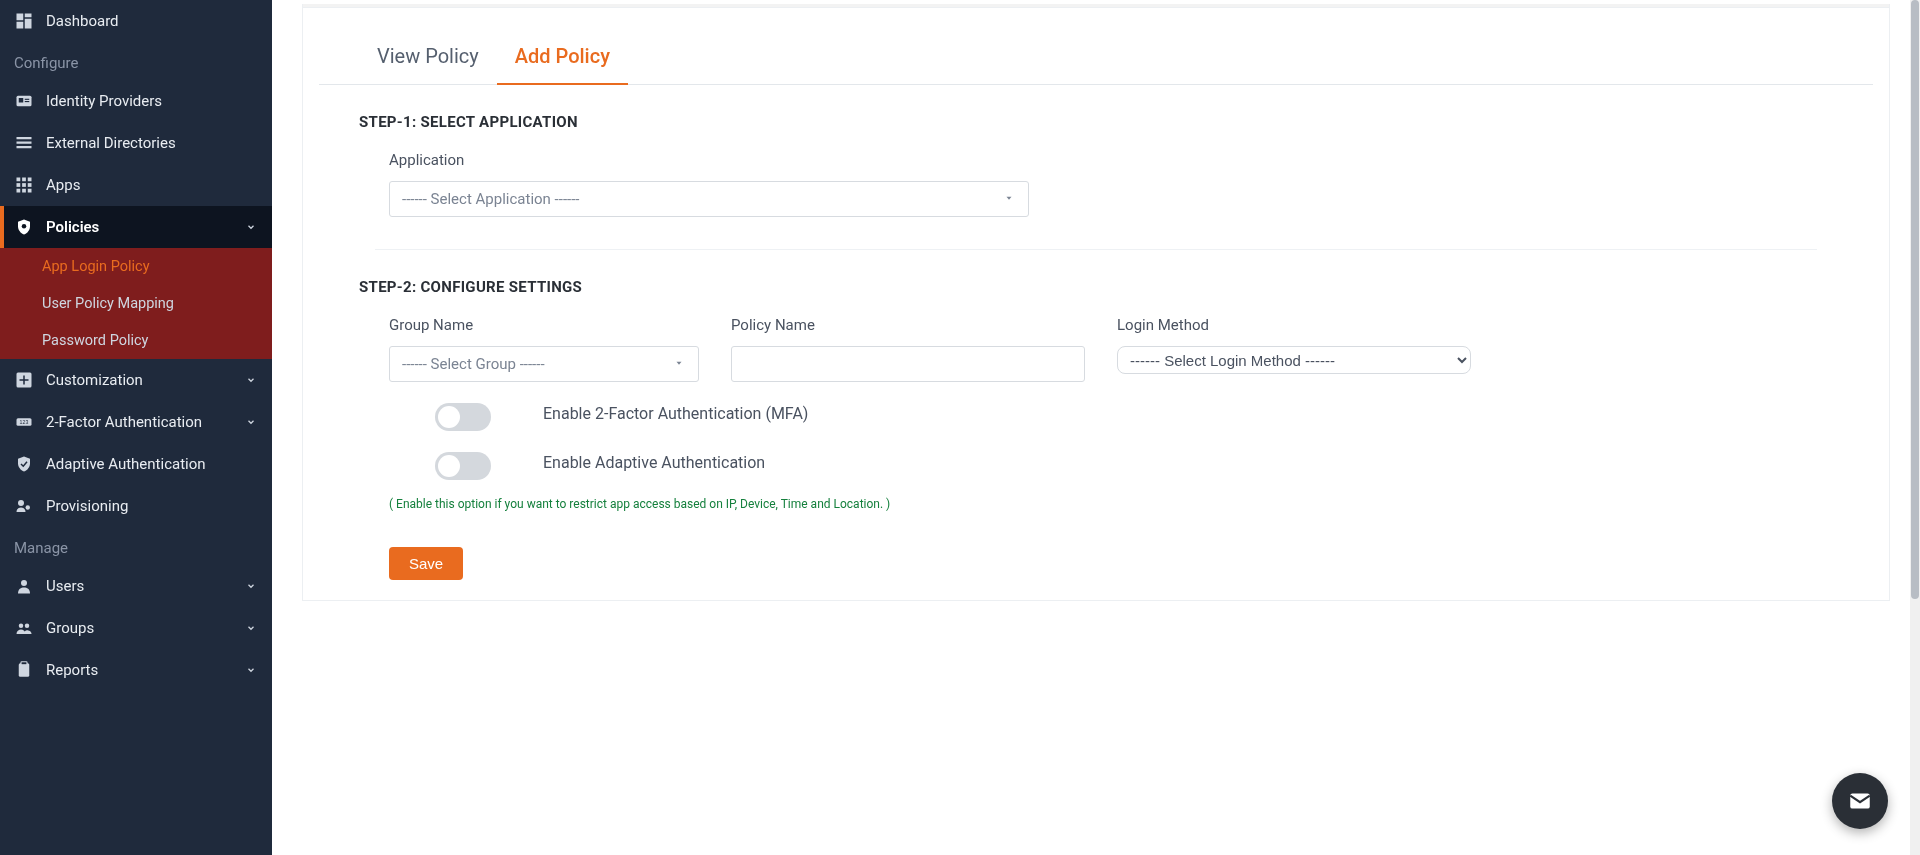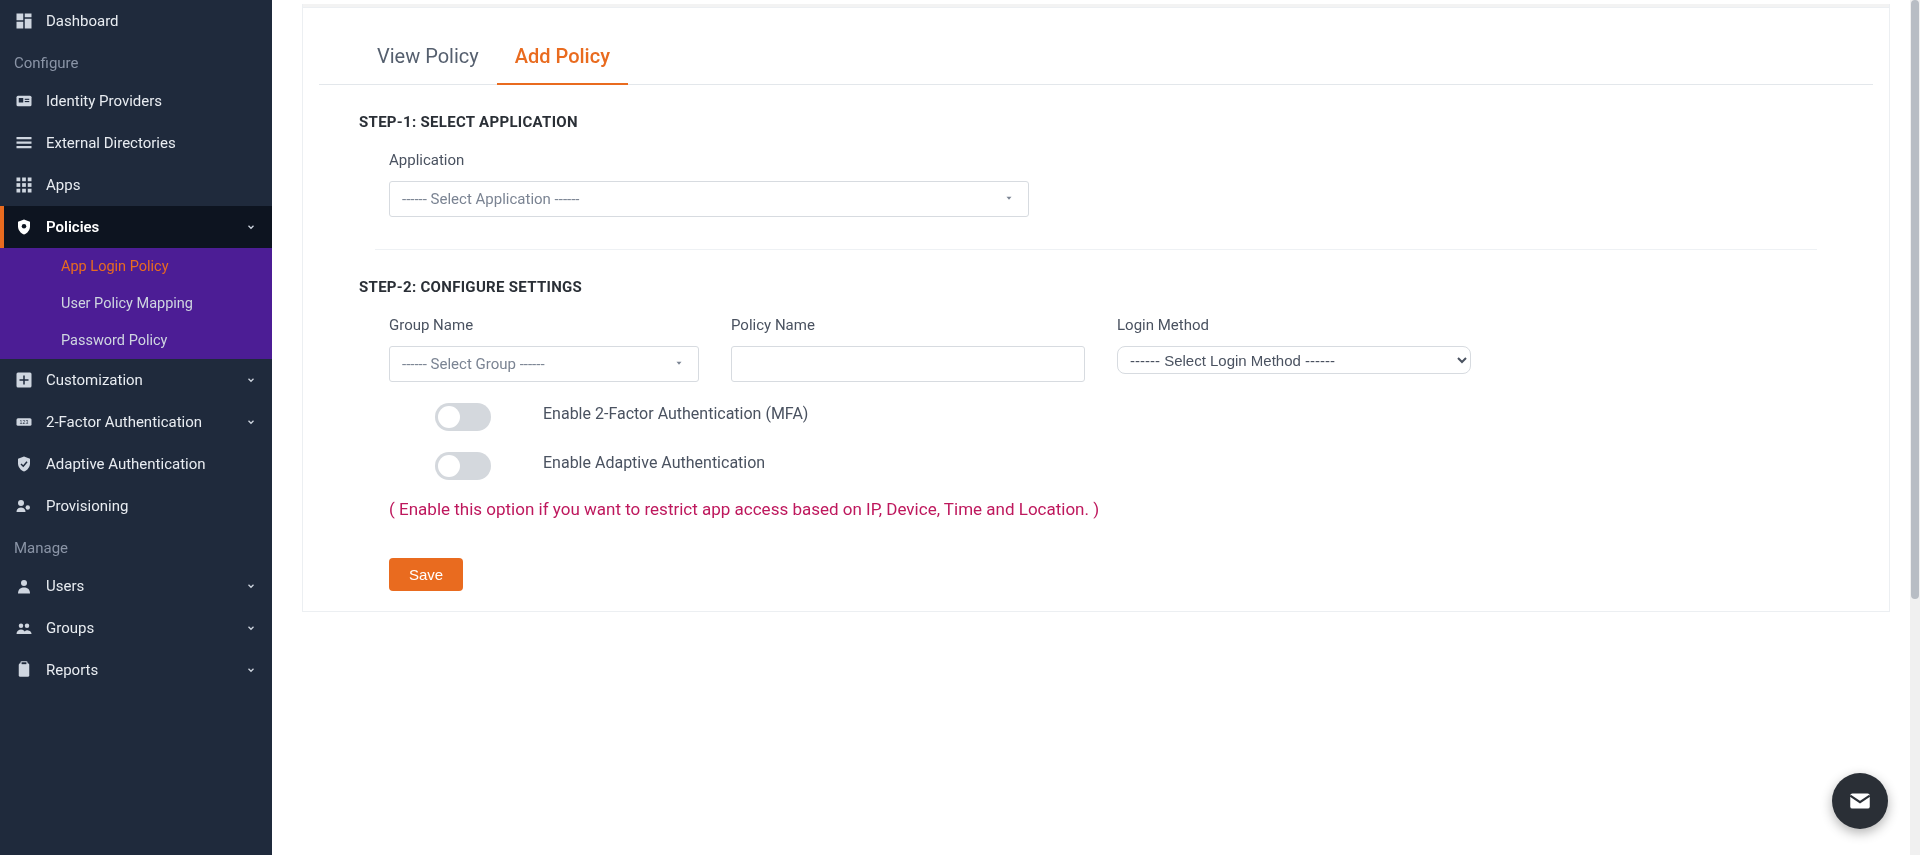--- a/index.html
+++ b/index.html
@@ -61,22 +61,21 @@
     display: flex;
     align-items: center;
     justify-content: center;
   }
   .nav-section-header {
     padding: 12px 14px 8px;
     font-size: 15px;
     color: #8a94a6;
   }
   .nav-sub {
-    background: #4c1d95;
-    padding-left: 19px;
+    background: #7f1d1d;
   }
   .nav-sub-item {
     padding: 10px 14px 10px 42px;
     font-size: 14.5px;
     color: #cfd6e0;
     cursor: pointer;
   }
   .nav-sub-item.active {
     color: #e96b1f;
   }
@@ -219,22 +218,22 @@
     border-radius: 50%;
   }
   .toggle-text {
     font-size: 16px;
     color: #4a5260;
     line-height: 1.7;
     max-width: 700px;
   }
   .toggle-block { padding-left: 30px; }
   .toggle-note {
-    font-size: 17px;
-    color: #be185d;
+    font-size: 12px;
+    color: #15803d;
     line-height: 2.1;
     padding-left: 30px;
     max-width: 820px;
   }
   .save-btn {
     display: inline-block;
     margin: 18px 0 0 86px;
     background: #e96b1f;
     color: #fff;
     font-size: 15px;

